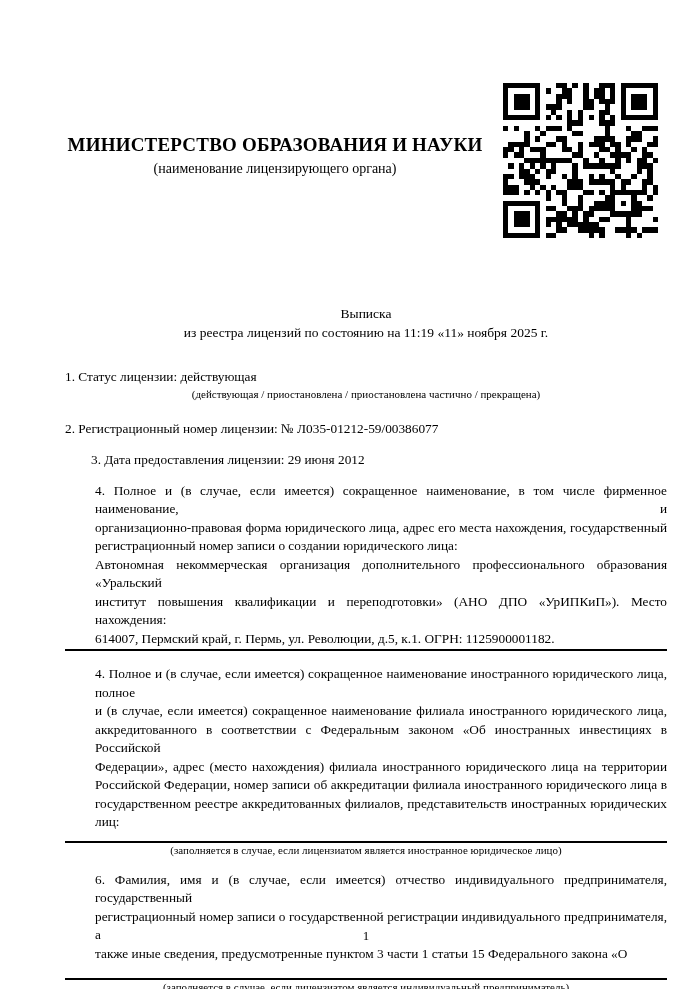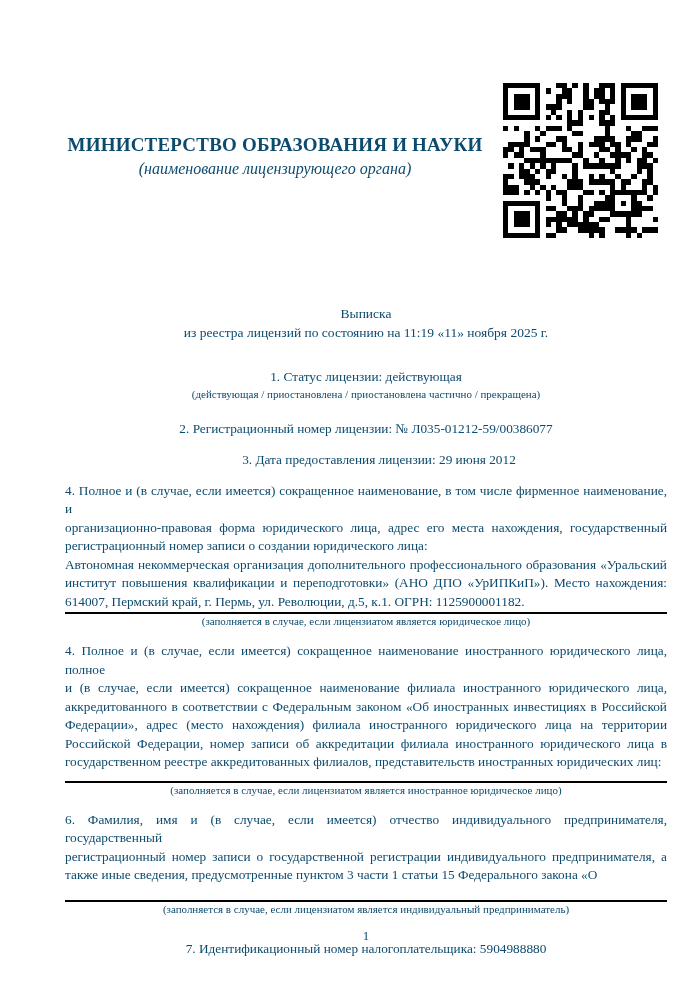--- a/index.html
+++ b/index.html
@@ -1,29 +1,29 @@
 <!DOCTYPE html>
 <html><head>
 <meta charset="utf-8">
 <style>
   html,body{margin:0;padding:0;background:#fff;}
   .page{
     position:relative;width:700px;height:989px;background:#ffffff;
-    font-family:"Liberation Serif","DejaVu Serif",serif;color:#0c4a6e;
+    font-family:"Liberation Serif","DejaVu Serif",serif;color:#000000;
     overflow:hidden;
   }
   .qr{position:absolute;left:503px;top:83px;width:155px;height:155px;}
   .qr svg{display:block;width:155px;height:155px;}
   .letterhead{position:absolute;left:65px;top:131px;width:420px;text-align:center;}
   .lh-title{font-weight:bold;font-size:19px;line-height:27px;letter-spacing:0.2px;}
-  .lh-caption{font-size:16px;line-height:14px;margin-top:4px;font-style:italic;}
+  .lh-caption{font-size:14px;line-height:14px;margin-top:4px;}
   .doc-title{position:absolute;left:65px;top:304px;width:602px;text-align:center;font-size:13.5px;line-height:19px;}
   .content{position:absolute;left:65px;top:368px;width:602px;font-size:13.3px;line-height:18.5px;}
-  .line{text-align:center;}
-  .para .jline{text-align:justify;text-align-last:justify;}
+  .line{text-align:left;}
+  .para .jline{text-align:justify;text-align-last:justify;margin-left:30px;}
   .para .jline:last-child{text-align:last;text-align-last:left;}
   .caption{font-size:11px;line-height:13px;text-align:center;margin-top:1px;}
   .rule{border-top:2px solid #000;height:0;margin-top:1px;}
   .mt-i2{margin-top:19px;font-family:Liberation Serif, serif;}
   .mt-i3{margin-top:13px;margin-left:26px;}
   .mt-i4{margin-top:12px;}
   .mt-i5{margin-top:14px;}
   .mt-i6{margin-top:14px;}
   .mt-i7{margin-top:24px;}
   .blank5{height:8px;}
@@ -472,21 +472,20 @@
         <div class="jline">4. Полное и (в случае, если имеется) сокращенное наименование, в том числе фирменное наименование, и</div>
         <div class="jline">организационно-правовая форма юридического лица, адрес его места нахождения, государственный</div>
         <div class="jline">регистрационный номер записи о создании юридического лица:</div>
       </div>
     <div class="para">
         <div class="jline">Автономная некоммерческая организация дополнительного профессионального образования «Уральский</div>
         <div class="jline">институт повышения квалификации и переподготовки» (АНО ДПО «УрИПКиП»). Место нахождения:</div>
         <div class="jline">614007, Пермский край, г. Пермь, ул. Революции, д.5, к.1. ОГРН: 1125900001182.</div>
       </div>
     <div class="rule"></div>
-    <div class="caption">(заполняется в случае, если лицензиатом является юридическое лицо)</div>
 
     <div class="para mt-i5">
         <div class="jline">4. Полное и (в случае, если имеется) сокращенное наименование иностранного юридического лица, полное</div>
         <div class="jline">и (в случае, если имеется) сокращенное наименование филиала иностранного юридического лица,</div>
         <div class="jline">аккредитованного в соответствии с Федеральным законом «Об иностранных инвестициях в Российской</div>
         <div class="jline">Федерации», адрес (место нахождения) филиала иностранного юридического лица на территории</div>
         <div class="jline">Российской Федерации, номер записи об аккредитации филиала иностранного юридического лица в</div>
         <div class="jline">государственном реестре аккредитованных филиалов, представительств иностранных юридических лиц:</div>
       </div>
     <div class="blank5"></div>

